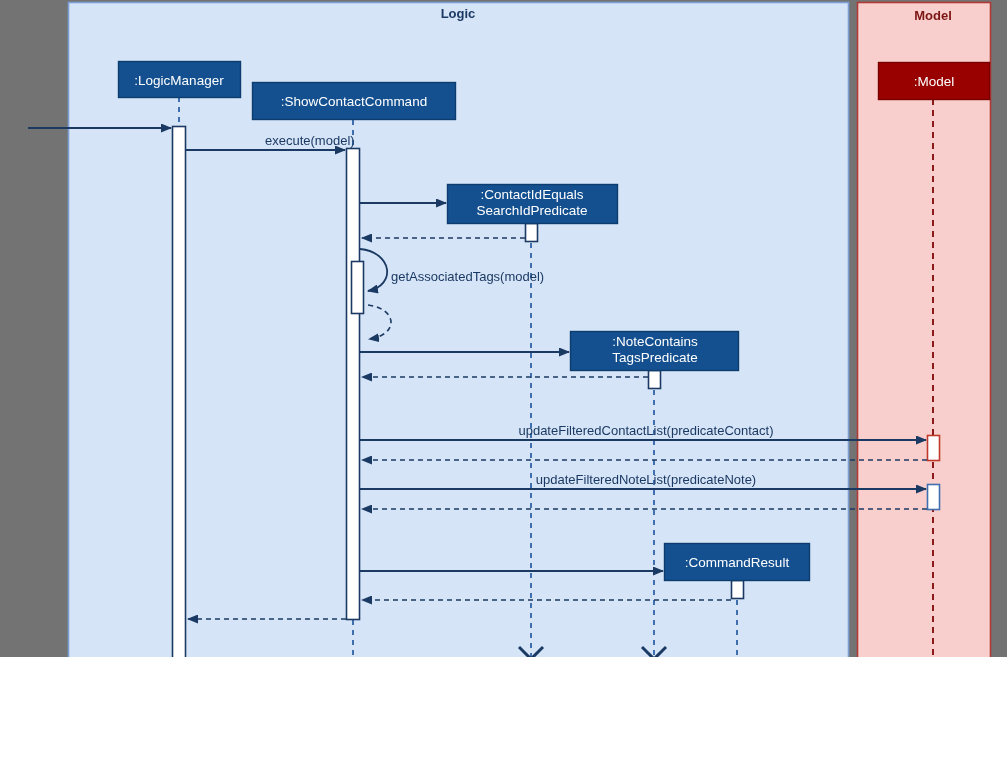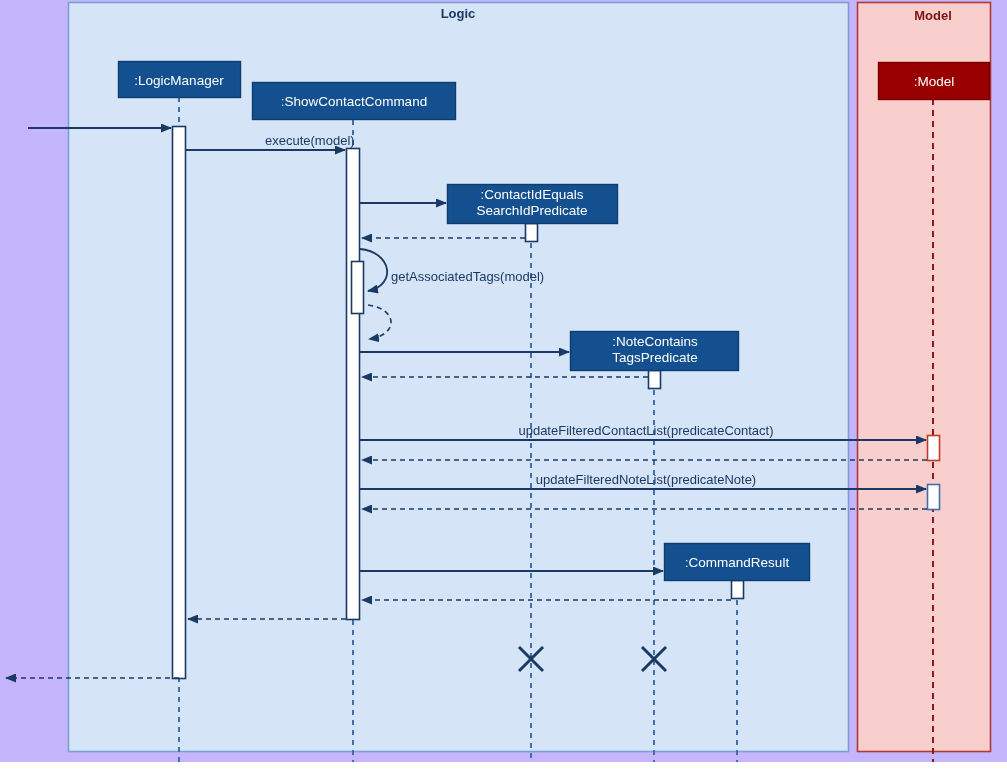--- a/index.html
+++ b/index.html
@@ -7,22 +7,22 @@
     margin: 0;
     padding: 0;
     background: #ffffff;
   }
   body {
     font-family: "Liberation Sans", sans-serif;
   }
   #diagram-root {
     position: relative;
     width: 1007px;
-    height: 762px;
-    background: #c4b5fd;
+    height: 657px;
+    background: #737373;
     overflow: hidden;
   }
   svg#diagram-canvas {
     position: absolute;
     left: 0;
     top: 0;
     width: 1007px;
     height: 781px;
   }
   .partition-label {

